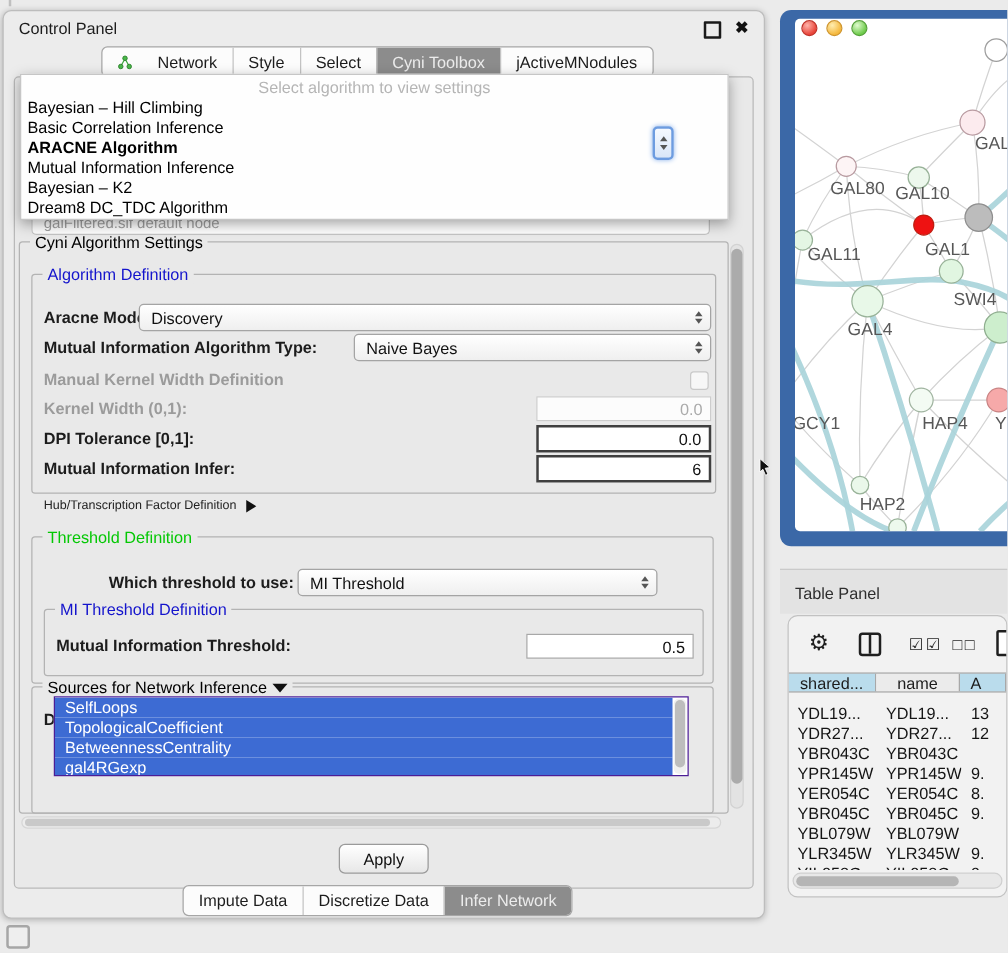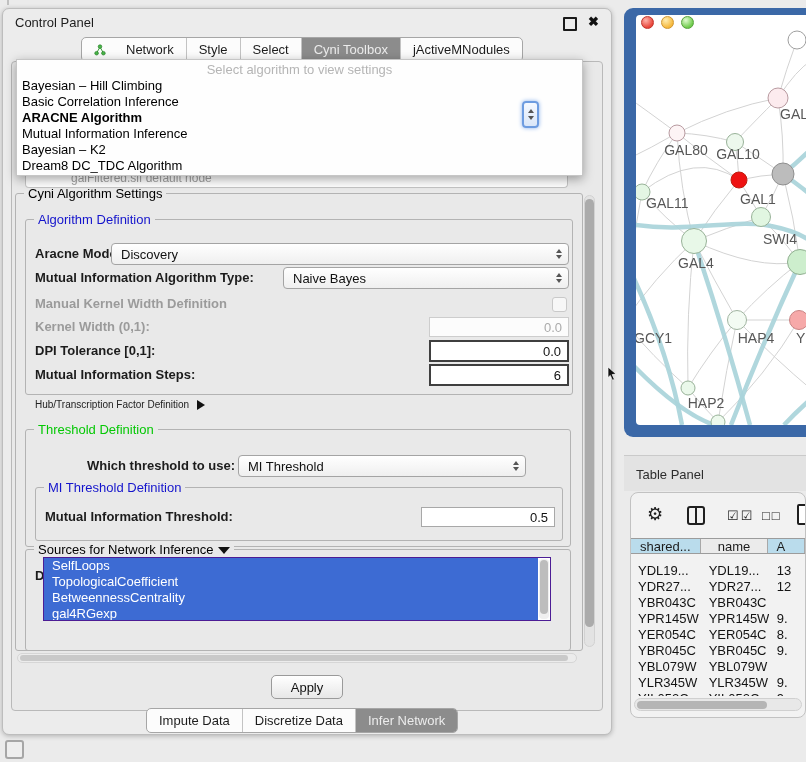--- a/index.html
+++ b/index.html
@@ -67,21 +67,21 @@
   .combo-fragment{
     position:absolute;left:519px;top:92px;width:17px;height:27px;z-index:45;
     border-radius:4px;border:2px solid #6d9ce0;background:linear-gradient(#f5f9ff,#d9e6f8);
     box-shadow:0 0 4px #8ab2ec;display:flex;flex-direction:column;align-items:center;justify-content:center;gap:3px;box-sizing:border-box;
   }
   .ghost-strip{
     position:absolute;left:22px;top:164px;width:543px;height:15px;z-index:30;
     background:#fdfdfd;border:1px solid #c4c4c4;border-top:none;border-radius:0 0 4px 4px;
     overflow:hidden;font-size:12px;color:#9f9f9f;padding-left:9px;box-sizing:border-box;
   }
-  .ghost-strip span{display:block;margin-top:-2px;margin-left:36px;}
+  .ghost-strip span{display:block;margin-top:-2px;}
 
   
   .vscroll{position:absolute;left:581px;top:186px;width:11px;height:452px;background:#e3e3e3;border:1px solid #d2d2d2;border-radius:6px;box-sizing:border-box;}
   .vscroll .thumb{position:absolute;left:0px;top:3px;width:9px;height:428px;background:#ababab;border-radius:5px;}
   .hscroll{position:absolute;left:14px;top:644px;width:560px;height:10px;background:#ececec;border:1px solid #d6d6d6;border-radius:5px;box-sizing:border-box;}
   .hscroll .thumb{position:absolute;left:2px;top:1px;width:548px;height:6px;background:#c9c9c9;border-radius:4px;}
 
   .checkbox{position:absolute;width:13px;height:13px;border:1px solid #c9c9c9;border-radius:3px;background:#f7f7f7;}
 
   .hub-row{position:absolute;left:32px;top:390px;font-size:10px;color:#222;display:flex;align-items:center;gap:8px;}
@@ -225,21 +225,21 @@
         <i class="tri-up"></i>
         <i class="tri-down"></i>
       </span>
   </div>
   <div class="flabel bold dim" style="left:32px;top:284px;">Manual Kernel Width Definition</div>
   <div class="checkbox" style="left:549px;top:288px;"></div>
   <div class="flabel bold dim" style="left:32px;top:307px;">Kernel Width (0,1):</div>
   <div class="tfield disabled" style="left:426px;top:308px;width:140px;height:20px;">0.0</div>
   <div class="flabel bold" style="left:32px;top:331px;">DPI Tolerance [0,1]:</div>
   <div class="tfield strong" style="left:426px;top:331px;width:140px;height:22px;">0.0</div>
-  <div class="flabel bold" style="left:32px;top:355px;">Mutual Information Steps:</div>
+  <div class="flabel bold" style="left:32px;top:355px;">Mutual Information Infer:</div>
   <div class="tfield strong" style="left:426px;top:355px;width:140px;height:22px;">6</div>
 
   <div class="hub-row">
     <span>Hub/Transcription Factor Definition</span>
     <span class="play-tri"></span>
   </div>
 
   <div class="groupbox" style="left:22px;top:420px;width:544px;height:116px;">
     <span class="legend green">Threshold Definition</span>
   </div>

